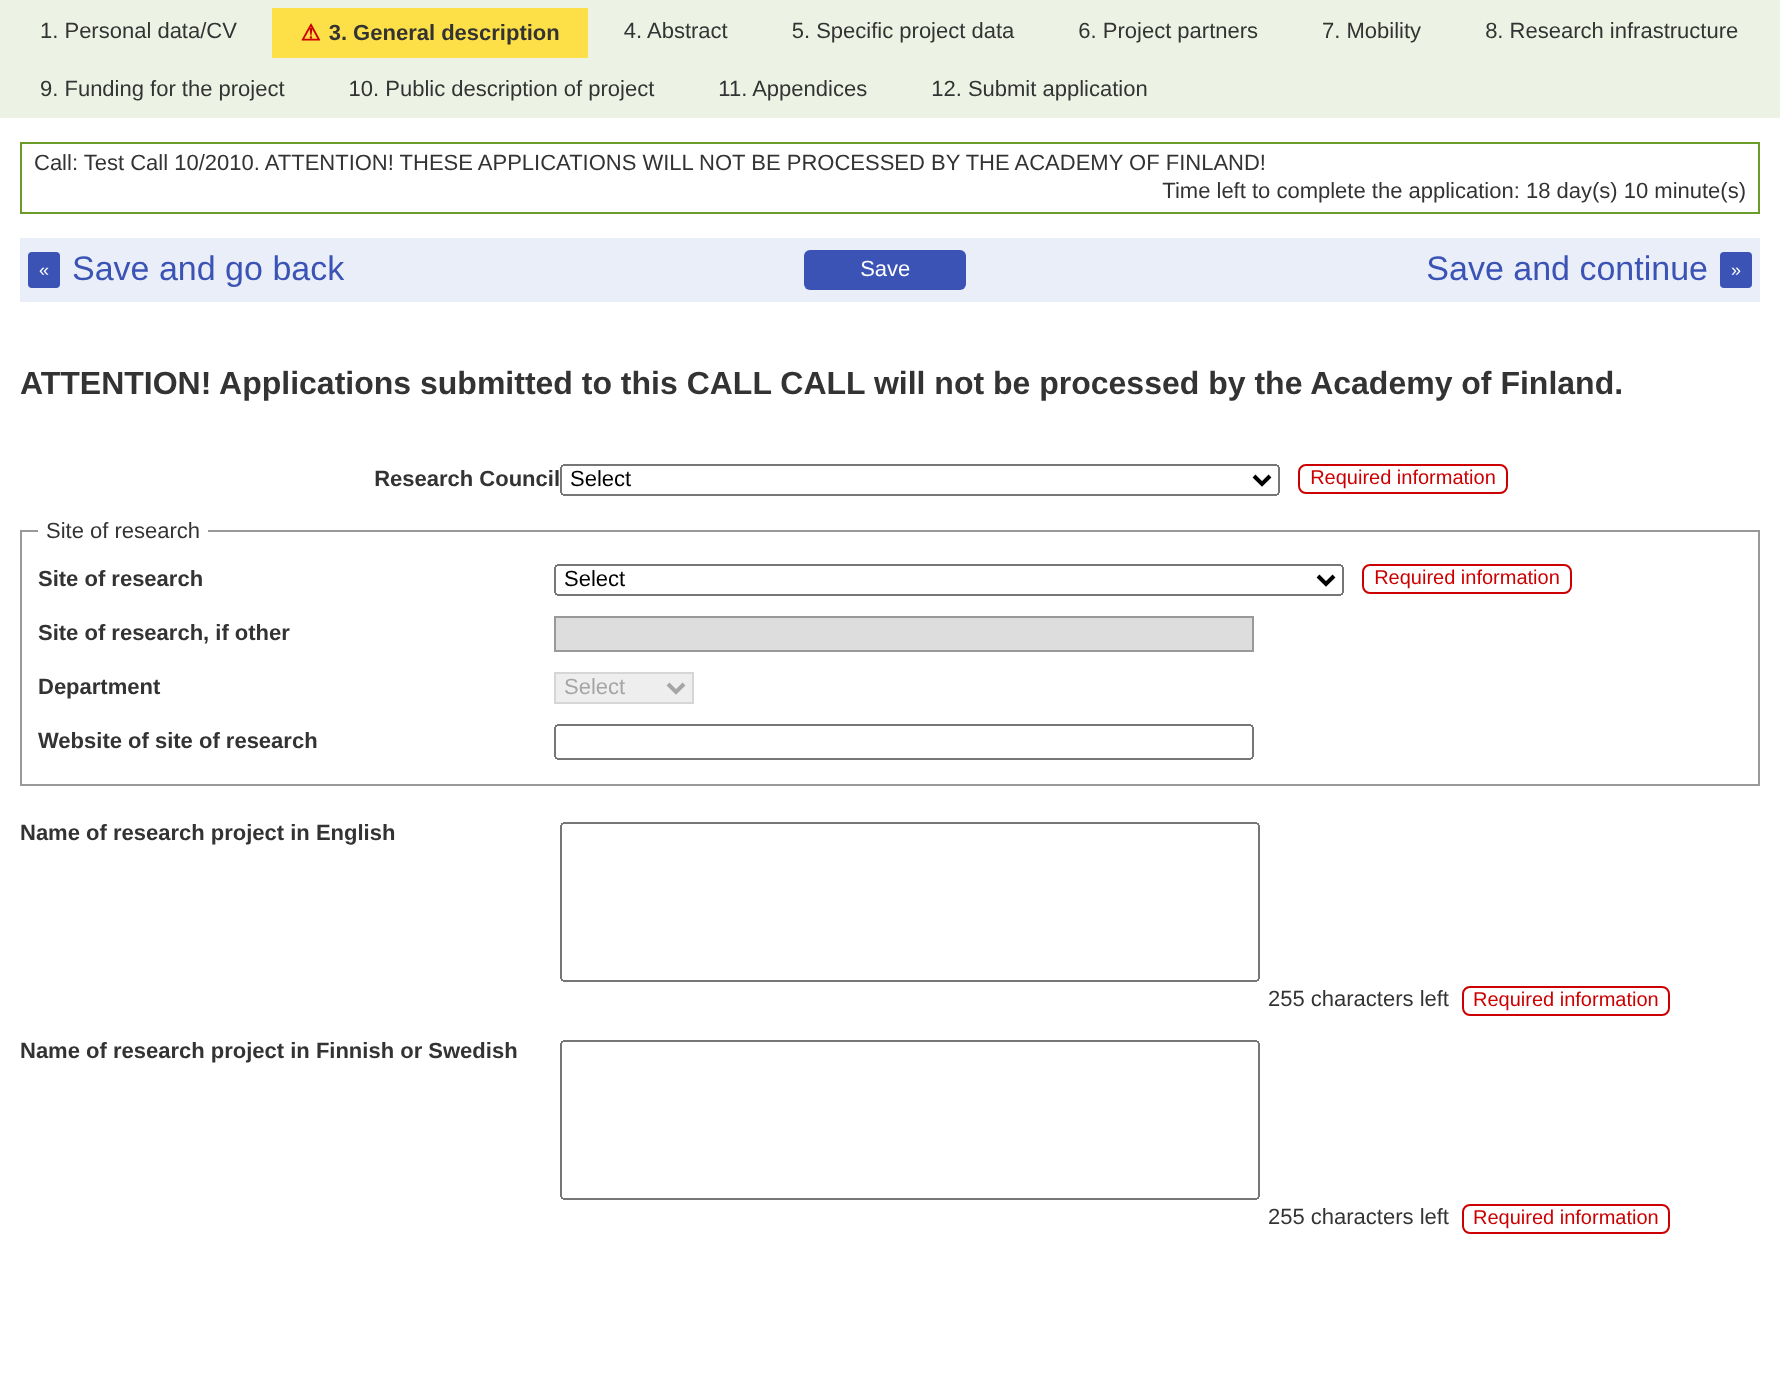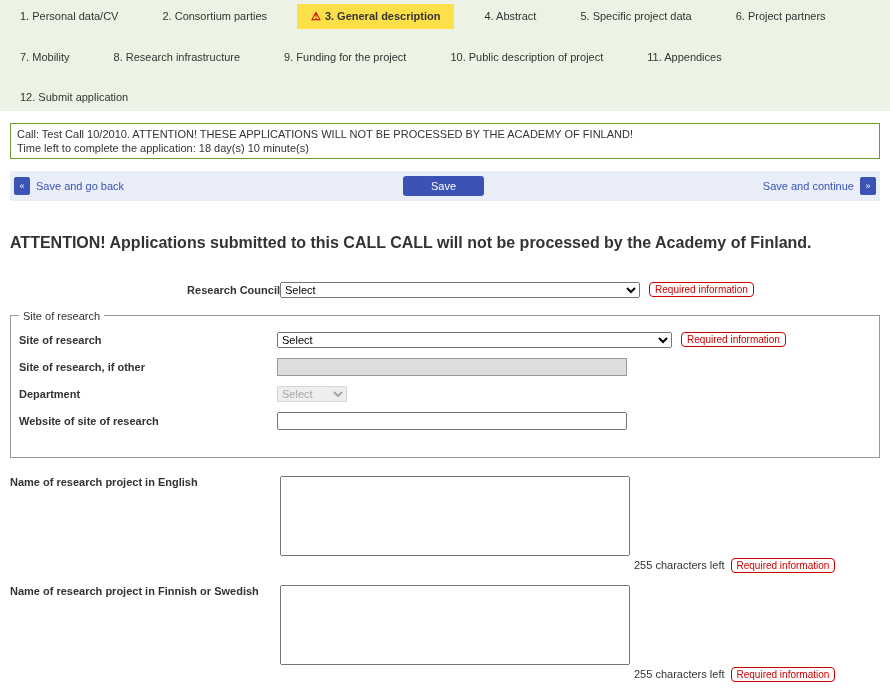--- a/index.html
+++ b/index.html
@@ -1,55 +1,54 @@
 <!DOCTYPE html>
 <html><head>
 <meta charset="utf-8">
 <style>
 * { box-sizing: border-box; }
 body { margin: 0; font-family: Verdana, Arial, sans-serif; font-size: 11px; color: #333; background: #fff; }
-.tab-bar { background: #edf3e4; padding: 4px 6px 2px 6px; display: flex; flex-wrap: wrap; gap: 16px; }
+.tab-bar { background: #edf3e4; padding: 4px 6px 2px 6px; display: flex; flex-wrap: wrap; gap: 4px; }
 .tab { padding: 6px 14px; color: #333; font-size: 11px; cursor: pointer; white-space: nowrap; }
 .tab.active { background: #fde047; font-weight: bold; }
 .tab .warn-icon { color: #c00; font-weight: bold; margin-right: 4px; }
 .content { padding: 12px 10px 0 10px; }
 .call-box { border: 1px solid #6b9b2a; padding: 4px 6px; font-size: 11px; color: #333; }
-.call-box .line2 { text-align: left; margin-top: 2px; }
+.call-box .line2 { text-align: right; margin-top: 2px; }
 .action-bar { background: #e9eef9; margin-top: 12px; padding: 6px 4px; display: flex; justify-content: space-between; align-items: center; }
 .action-bar .left, .action-bar .right { display: flex; align-items: center; gap: 6px; }
 .nav-btn { background: #3b53b5; color: #fff; width: 16px; height: 18px; font-size: 9px; display: inline-flex; align-items: center; justify-content: center; border-radius: 2px; cursor: pointer; }
-.nav-link { color: #3b53b5; cursor: pointer; font-size: 11px; }
+.nav-link { color: #3b53b5; cursor: pointer; font-size: 17px; }
 .save-btn { background: #3b53b5; color: #fff; padding: 4px 28px; border-radius: 3px; cursor: pointer; font-size: 11px; }
 .attention { font-size: 16px; font-weight: bold; margin: 32px 0 28px 0; line-height: 1.3; }
 .form-row { display: flex; align-items: flex-start; margin-bottom: 12px; }
 .form-label { width: 270px; font-weight: bold; font-size: 11px; padding-top: 2px; text-align: right; }
 .form-control { flex: 0 0 auto; }
 select.wide { width: 360px; font-size: 11px; }
 select.inner-wide { width: 395px; font-size: 11px; }
 select.narrow { width: 70px; font-size: 11px; background: #e8e8e8; }
 input.text { width: 350px; font-size: 11px; height: 18px; }
 input.disabled { width: 350px; font-size: 11px; height: 18px; background: #ddd; border: 1px solid #999; }
 textarea.proj { width: 350px; height: 80px; font-family: inherit; font-size: 11px; resize: none; }
 .req-tag { display: inline-block; border: 1px solid #c00; color: #c00; border-radius: 4px; padding: 1px 5px; font-size: 10px; margin-left: 6px; vertical-align: top; }
 .chars-left { font-size: 11px; color: #333; margin-left: 4px; }
-fieldset.site { border: 1px solid #999; margin: 8px 0 18px 0; padding: 10px 8px 17px 8px; }
+fieldset.site { border: 1px solid #999; margin: 8px 0 18px 0; padding: 10px 8px 2px 8px; }
 fieldset.site legend { font-size: 11px; color: #333; padding: 0 4px; }
 .field-inner-row { display: flex; align-items: center; margin-bottom: 10px; }
 .field-inner-label { width: 258px; font-weight: bold; font-size: 11px; }
 .ta-row { display: flex; align-items: flex-start; margin-bottom: 2px; }
 .ta-label { width: 270px; font-weight: bold; font-size: 11px; }
 .ta-bottom { display: flex; align-items: center; margin-left: 270px; margin-bottom: 12px; }
 .ta-bottom .spacer { width: 350px; text-align: right; padding-right: 2px; }
 </style>
 </head>
 <body>
 
 <div class="tab-bar" id="tab-bar">
     <div class="tab"><span>1. Personal data/CV</span></div>
-    <div class="tab"><span>2. Consortium parties</span></div>
     <div class="tab active"><span class="warn-icon">⚠</span><span>3. General description</span></div>
     <div class="tab"><span>4. Abstract</span></div>
     <div class="tab"><span>5. Specific project data</span></div>
     <div class="tab"><span>6. Project partners</span></div>
     <div class="tab"><span>7. Mobility</span></div>
     <div class="tab"><span>8. Research infrastructure</span></div>
     <div class="tab"><span>9. Funding for the project</span></div>
     <div class="tab"><span>10. Public description of project</span></div>
     <div class="tab"><span>11. Appendices</span></div>
     <div class="tab"><span>12. Submit application</span></div>

